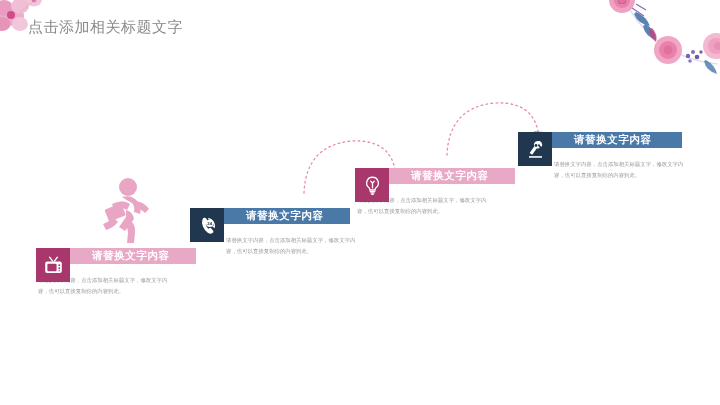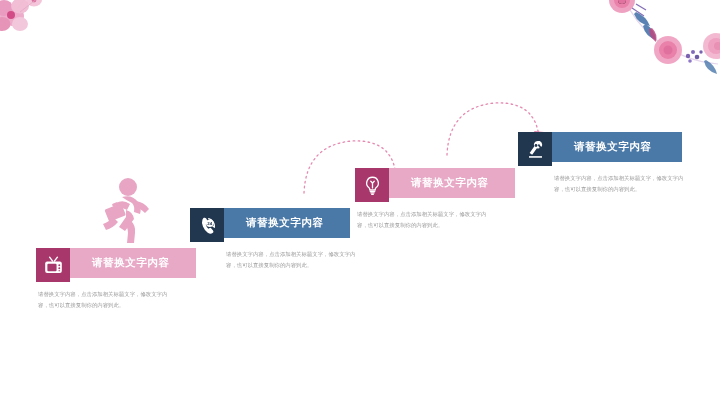--- a/index.html
+++ b/index.html
@@ -16,21 +16,21 @@
     font-size:15px;color:#8a8a8a;letter-spacing:.5px;white-space:nowrap;
   }
 
   
   .deco{position:absolute;pointer-events:none;}
   #blossom-tl{left:-10px;top:-14px;width:80px;height:62px;}
   #wreath-tr{right:-6px;top:-40px;width:160px;height:150px;}
 
   
   .card{position:absolute;}
-  .card .bar{position:relative;height:30px;display:flex;align-items:stretch;}
+  .card .bar{position:relative;height:16px;display:flex;align-items:stretch;}
   .card .iconbox{
     width:34px;height:34px;flex:0 0 34px;
     display:flex;align-items:center;justify-content:center;
   }
   .card .iconbox svg{display:block;}
   .card .barbody{
     flex:1 1 auto;display:flex;align-items:center;
   }
   .card .bartext{
     color:#ffffff;font-size:10.5px;font-weight:bold;letter-spacing:.6px;
@@ -132,20 +132,21 @@
       <circle cx="150" cy="86" r="8" fill="#ef9cbe"></circle>
       <circle cx="152" cy="86" r="4" fill="#e88cb0"></circle>
 
       <path d="M140 100 q9 5 11 14 q-11 -3 -13 -13 z" fill="#3f6fa8" opacity=".8"></path>
 
       <circle cx="72" cy="12" r="5" fill="#f5cade" opacity=".6"></circle>
       <circle cx="96" cy="4" r="6" fill="#f3c0d7" opacity=".5"></circle>
     </g>
   </svg>
 
+  <div id="title">点击添加相关标题文字</div>
 
   <svg id="runner" viewBox="0 0 62 70">
     <g fill="#e8a6c4">
       <circle cx="36" cy="11" r="9"></circle>
       <path d="M30 21 q10 -3 16 5 q4 6 2 12 l-6 -2 q1 -6 -2 -9 q-6 -3 -10 -6 z"></path>
       <path d="M44 25 q8 1 13 8 l-4 4 q-5 -5 -11 -6 z"></path>
       <path d="M24 27 q7 -4 14 1 l-3 6 q-7 -4 -12 0 z"></path>
       <path d="M34 34 q7 2 8 9 l-9 12 l-6 -4 l7 -10 z"></path>
       <path d="M38 44 q6 5 5 13 l-1 10 l-7 0 l1 -10 q0 -6 -4 -9 z"></path>
       <path d="M26 46 q-5 6 -12 8 l-3 -6 q6 -2 10 -7 z"></path>

